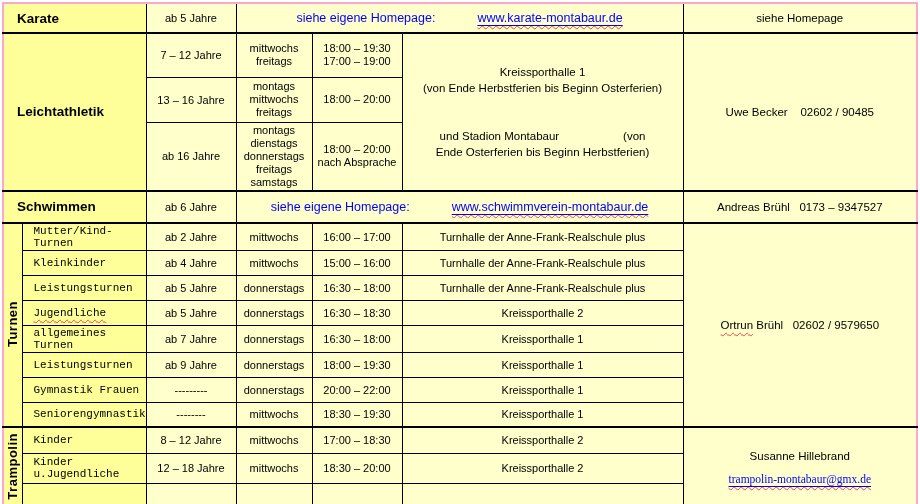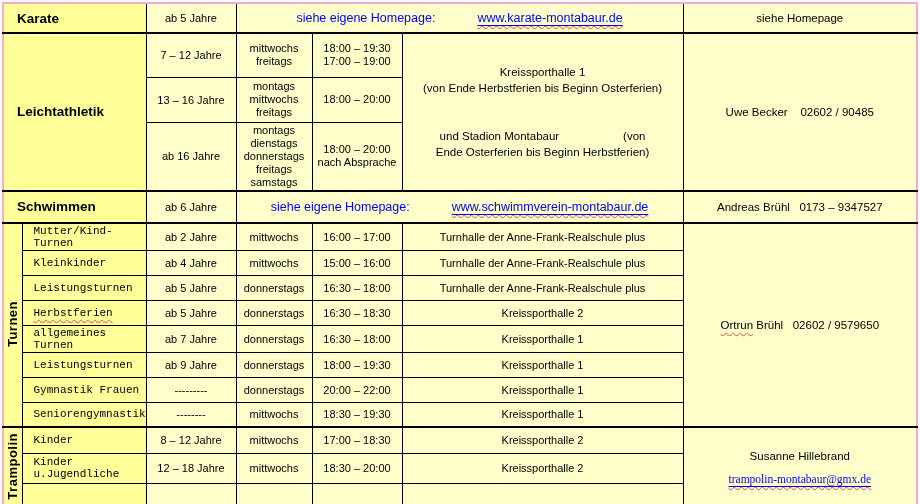--- a/index.html
+++ b/index.html
@@ -112,21 +112,21 @@
     <td>Turnhalle der Anne-Frank-Realschule plus</td>
   </tr>
   <tr style="height:25px">
     <td class="namecol">Leistungsturnen</td>
     <td>ab 5 Jahre</td>
     <td>donnerstags</td>
     <td>16:30 – 18:00</td>
     <td>Turnhalle der Anne-Frank-Realschule plus</td>
   </tr>
   <tr style="height:25px">
-    <td class="namecol"><span class="wavy">Herbstferien</span></td>
+    <td class="namecol"><span class="wavy">Jugendliche</span></td>
     <td>ab 5 Jahre</td>
     <td>donnerstags</td>
     <td>16:30 – 18:30</td>
     <td>Kreissporthalle 2</td>
   </tr>
   <tr style="height:14px">
     <td class="namecol">allgemeines Turnen</td>
     <td>ab 7 Jahre</td>
     <td>donnerstags</td>
     <td>16:30 – 18:00</td>

